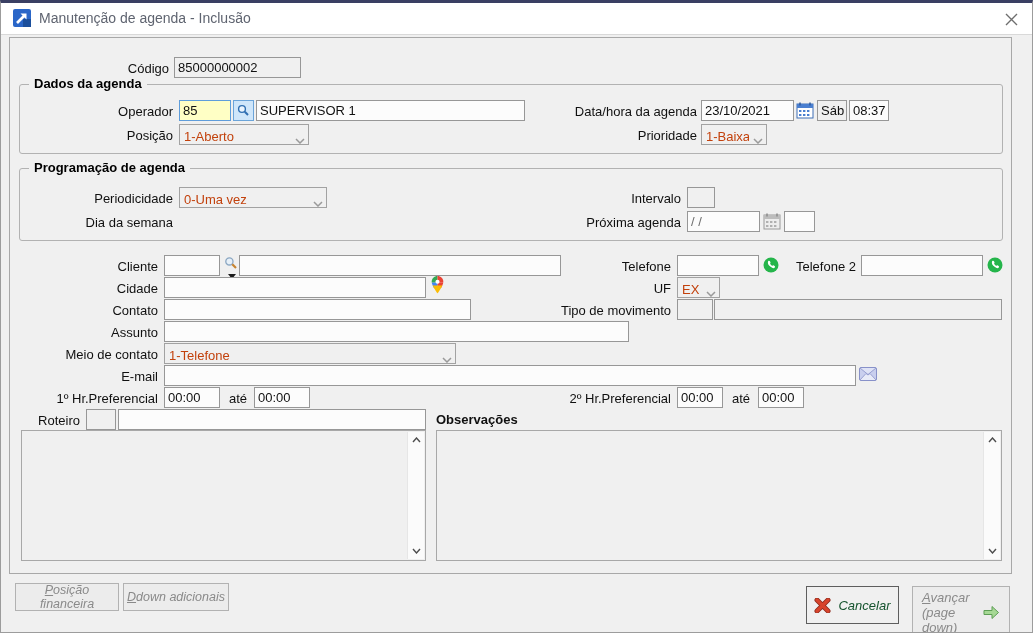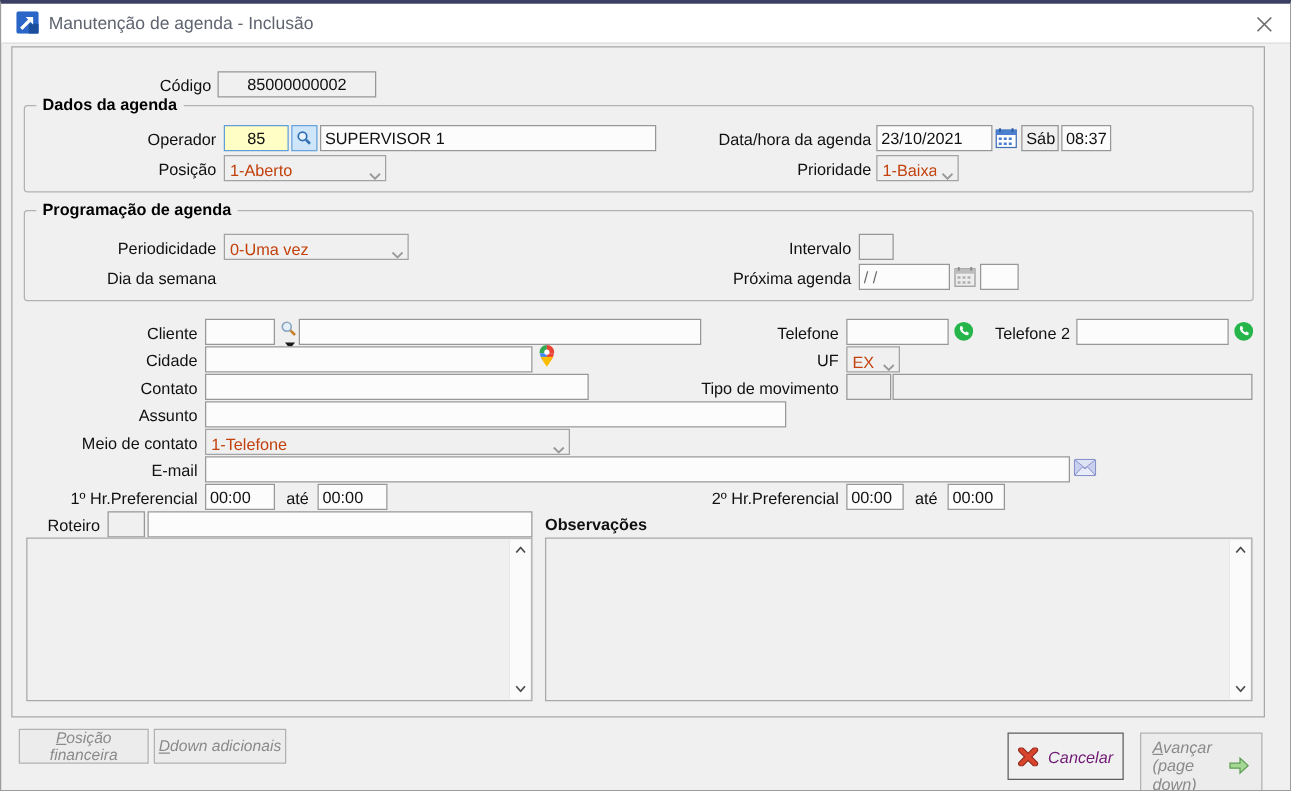--- a/index.html
+++ b/index.html
@@ -9,39 +9,39 @@
   .title-text{position:absolute;left:38px;top:7px;font-size:14px;color:#5f6470;white-space:nowrap;}
   .app-icon{position:absolute;left:12px;top:6px;width:18px;height:18px;}
   .close-btn{position:absolute;right:12px;top:7px;width:18px;height:18px;display:flex;align-items:center;justify-content:center;cursor:pointer;}
   .main-panel{position:absolute;left:8px;top:34px;width:1003px;height:537px;border:1px solid #a8a8a8;background:#f0f0f0;box-sizing:border-box;}
   .lbl{position:absolute;font-size:13px;color:#101010;text-align:right;line-height:21px;white-space:nowrap;}
   .lbl.left{text-align:left;}
   .lbl.bold{font-weight:bold;}
   .fld{position:absolute;box-sizing:border-box;height:21px;border:1px solid #979797;background:#fcfcfc;font-size:13px;font-family:inherit;color:#111;padding:0 3px;line-height:19px;}
   input.fld{outline:none;}
   .fld.gray{background:#f0f0f0;}
-  .fld.right{text-align:center;}
+  .fld.right{text-align:left;}
   .fld.center{text-align:center;}
   .fld.dim{color:#6d6d6d;}
   .fld.yellow{background:#ffffc5;border:1px solid #5f9ddb;}
   .dd{position:absolute;box-sizing:border-box;height:21px;border:1px solid #a2a2a2;background:#f0f0f0;display:flex;align-items:flex-end;font-size:13px;color:#c2410c;padding-left:4px;}
   .dd .dd-text{flex:1;overflow:hidden;white-space:nowrap;}
   .dd .chev{width:17px;display:flex;justify-content:center;align-items:center;}
   .groupbox{position:absolute;border:1px solid #b2b2b2;border-radius:3px;box-sizing:border-box;}
   .gb-title{position:absolute;top:-9px;left:9px;background:#f0f0f0;padding:0 5px;font-size:13px;font-weight:bold;color:#000;white-space:nowrap;}
   .iconbox{position:absolute;display:flex;align-items:center;justify-content:center;cursor:pointer;}
   .lookup-btn{box-sizing:border-box;width:21px;height:21px;background:#cfe6fa;border:1px solid #6ba4d9;}
   .tri{position:absolute;width:0;height:0;border-left:4px solid transparent;border-right:4px solid transparent;border-top:5px solid #1a1a1a;}
   .ta{position:absolute;box-sizing:border-box;border:1px solid #a8a8a8;background:#f0f0f0;}
   .sb{position:absolute;top:1px;right:1px;bottom:1px;width:16px;background:#fbfbfb;border-left:1px solid #e6e6e6;}
   .sb-btn{position:absolute;left:0;width:100%;height:16px;display:flex;align-items:center;justify-content:center;cursor:pointer;}
   .sb-btn.up{top:0;} .sb-btn.down{bottom:0;}
   .btn{position:absolute;box-sizing:border-box;background:#ececec;border:1px solid #b2b2b2;font-size:12.5px;font-family:inherit;display:flex;align-items:center;justify-content:center;cursor:pointer;padding:0;font-style:italic;}
   .btn.disabled{color:#8a8a8a;}
-  .btn-cancel{background:#f0f0f0;border:1px solid #5e5e5e;color:#701a75;gap:7px;font-size:13px;}
+  .btn-cancel{background:#f0f0f0;border:1px solid #5e5e5e;color:#14532d;gap:7px;font-size:13px;}
   .btn-advance{justify-content:space-between;padding:0 9px;color:#8a8a8a;}
   .btn-advance .av-lines{text-align:left;font-size:13px;line-height:15px;}
   .accel{text-decoration:underline;}
 </style>
 </head>
 <body>
 
 <div class="window">
 
   <div class="titlebar">

